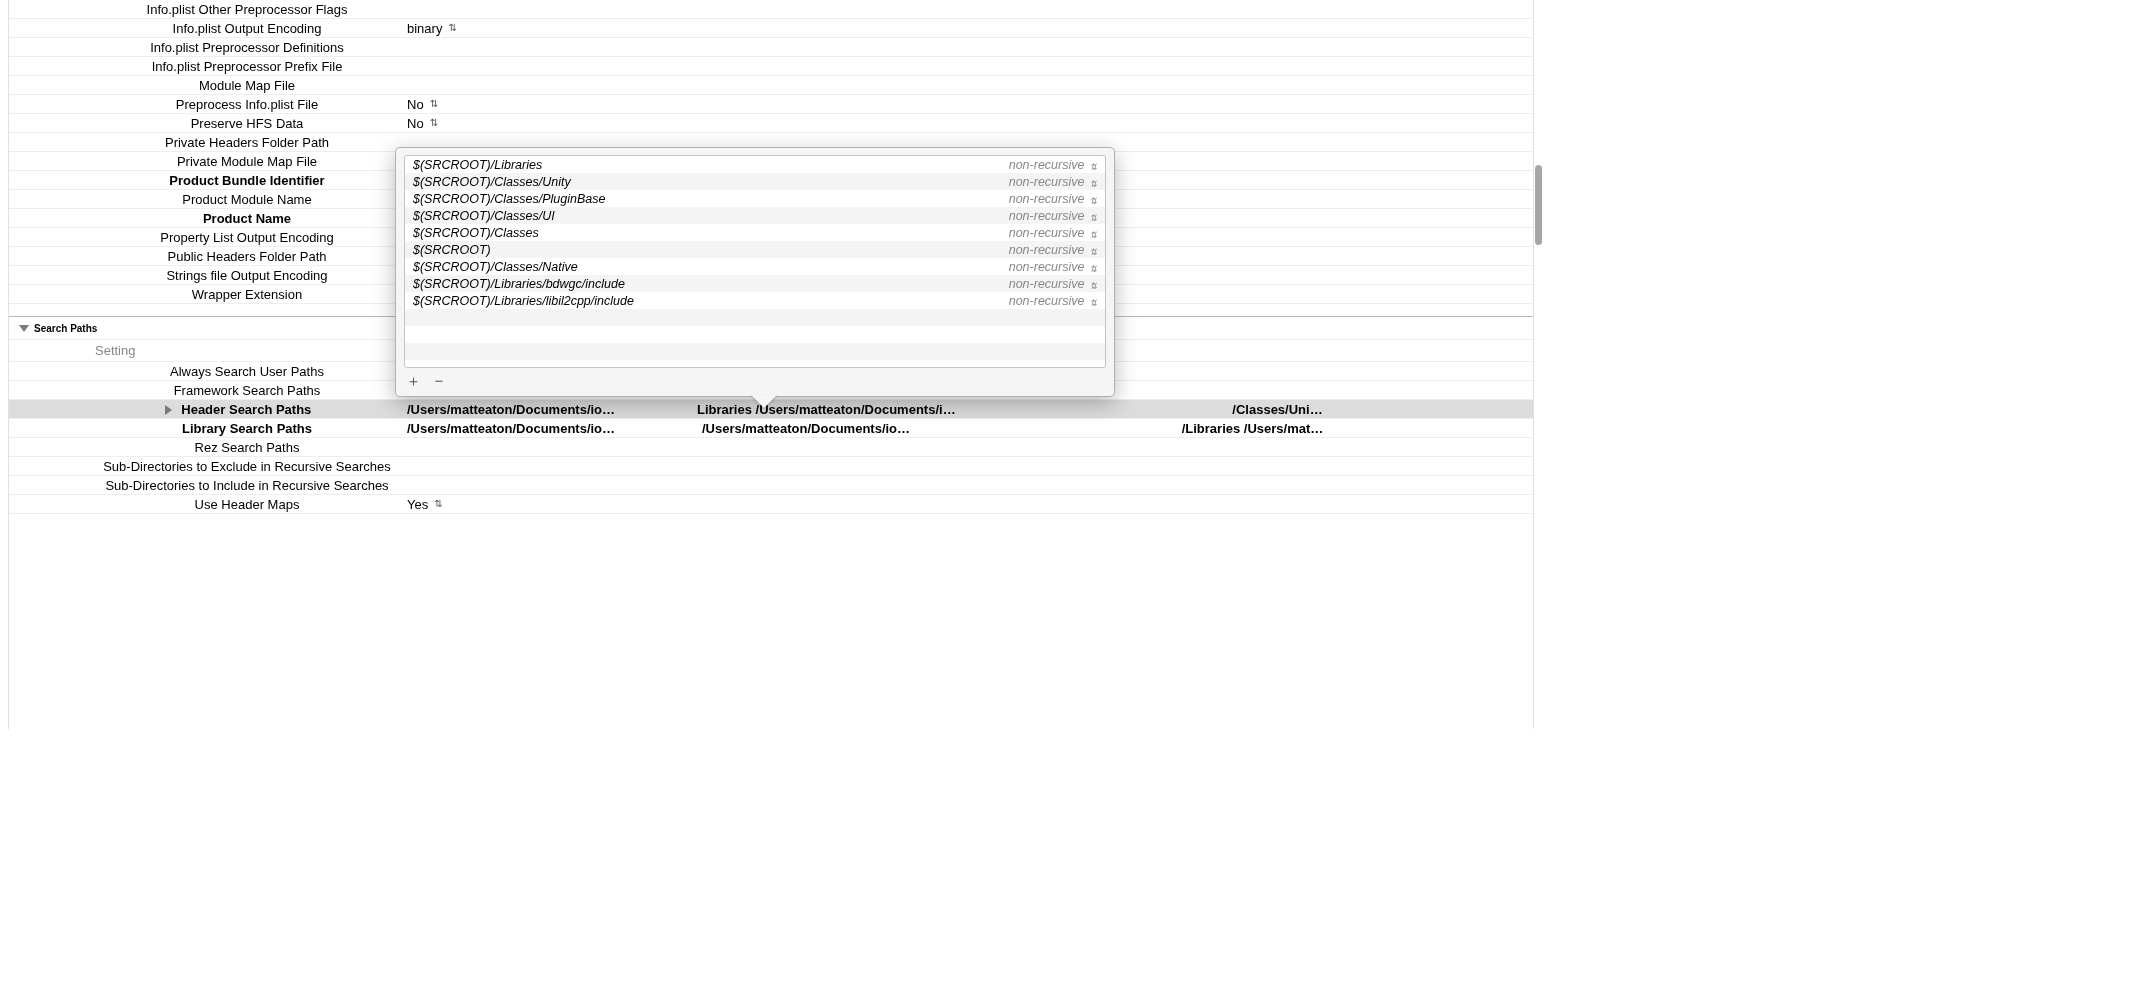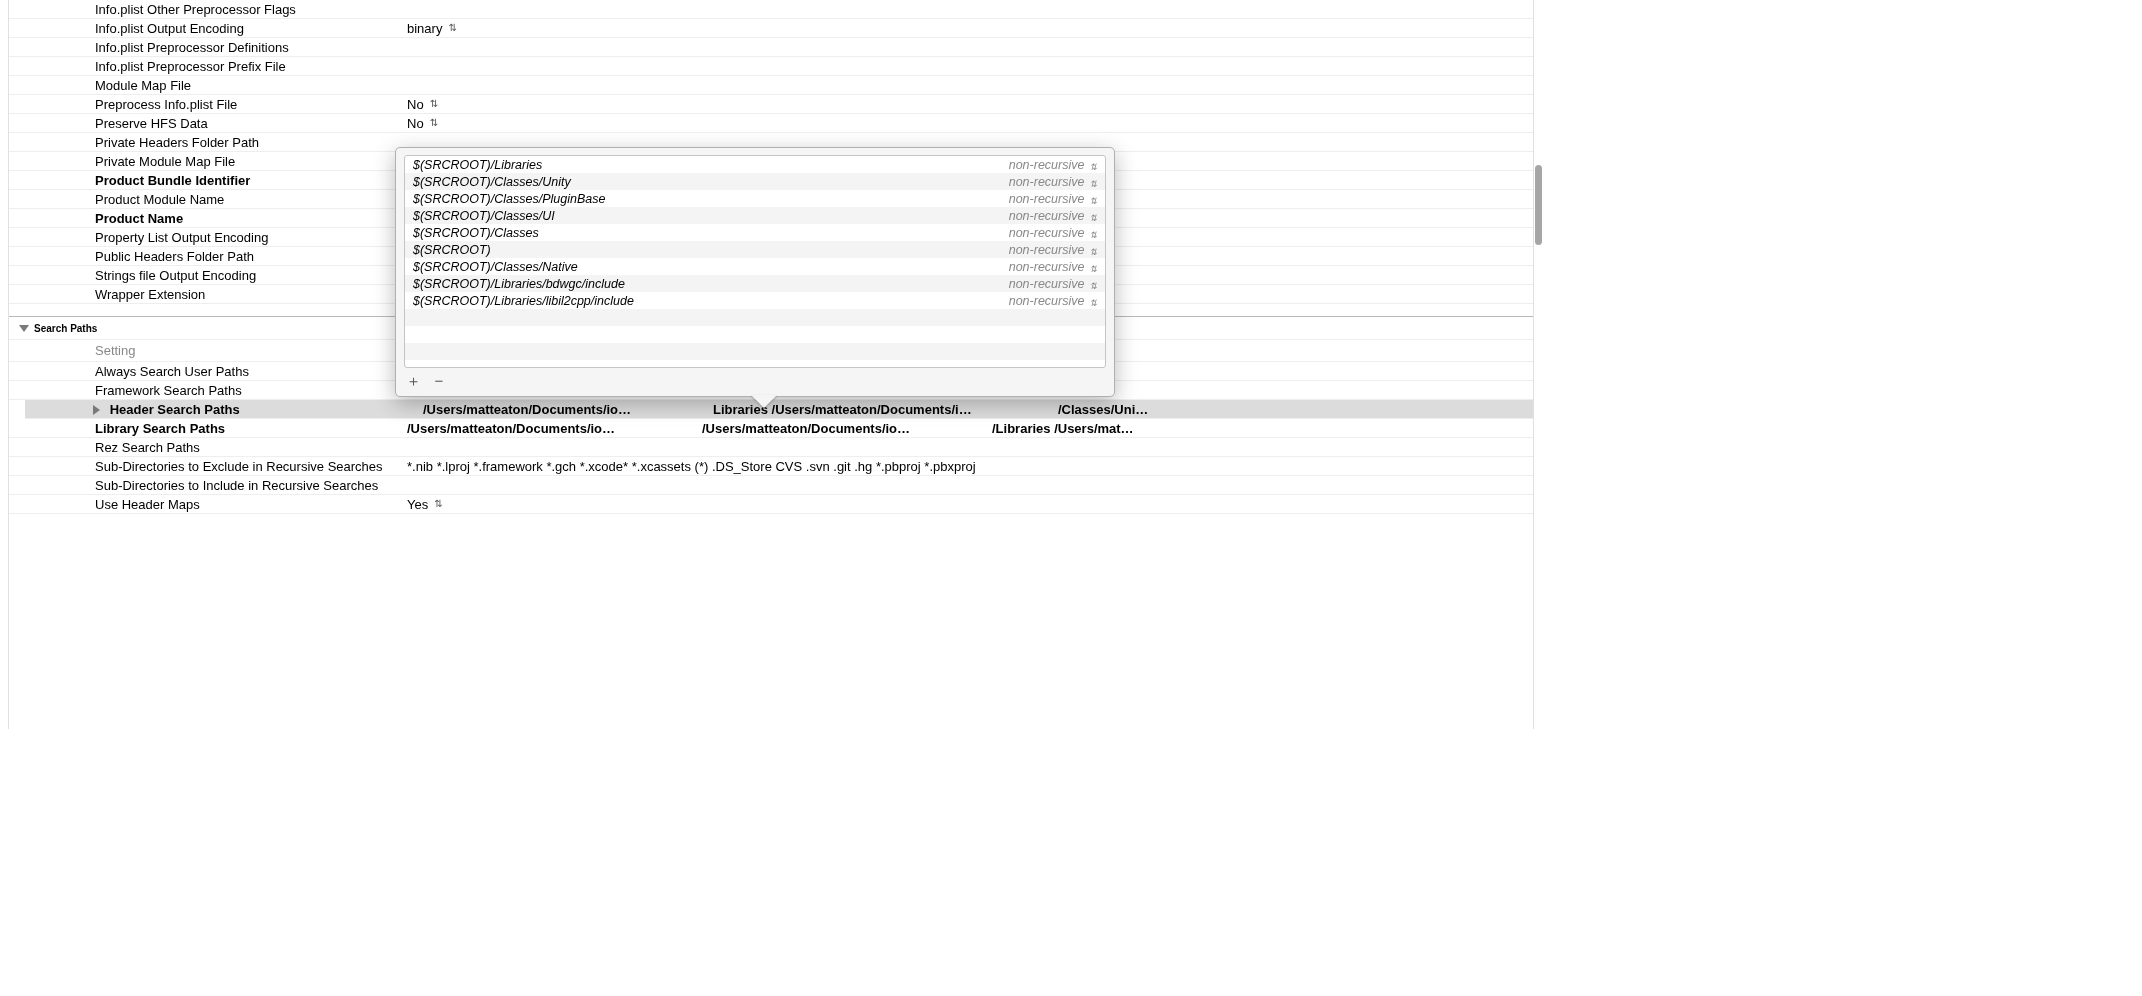--- a/index.html
+++ b/index.html
@@ -18,31 +18,31 @@
     left: 8px;
     top: 0;
     right: 8px;
     height: 729px;
     border-left: 1px solid #e0e0e0;
     border-right: 1px solid #e0e0e0;
     overflow: hidden;
   }
   .settings-table {
     width: 100%;
+    text-align: center;
   }
   .row {
     display: flex;
     align-items: center;
     height: 19px;
     border-bottom: 1px solid #eee;
     font-size: 13px;
   }
   .row.selected {
     background: #dcdcdc;
-    margin-left: 16px;
   }
   .label-col {
     flex: 0 0 390px;
     padding-left: 86px;
     white-space: nowrap;
     overflow: hidden;
     text-overflow: ellipsis;
   }
   .label-col.bold { font-weight: 600; }
   .value-col {
@@ -314,21 +314,20 @@
           <span class="seg" style="flex:1;font-weight:600;">/Libraries /Users/mat…</span>
         </div>
       </div>
     </div>
     <div class="row">
       <div class="label-col">Rez Search Paths</div>
       <div class="value-col"></div>
     </div>
     <div class="row">
       <div class="label-col">Sub-Directories to Exclude in Recursive Searches</div>
-      <div class="value-col">*.nib *.lproj *.framework *.gch *.xcode* *.xcassets (*) .DS_Store CVS .svn .git .hg *.pbproj *.pbxproj</div>
     </div>
     <div class="row">
       <div class="label-col">Sub-Directories to Include in Recursive Searches</div>
       <div class="value-col"></div>
     </div>
     <div class="row">
       <div class="label-col">Use Header Maps</div>
       <div class="value-col">
         <span>Yes</span>
         <span class="updown">⇅</span>

